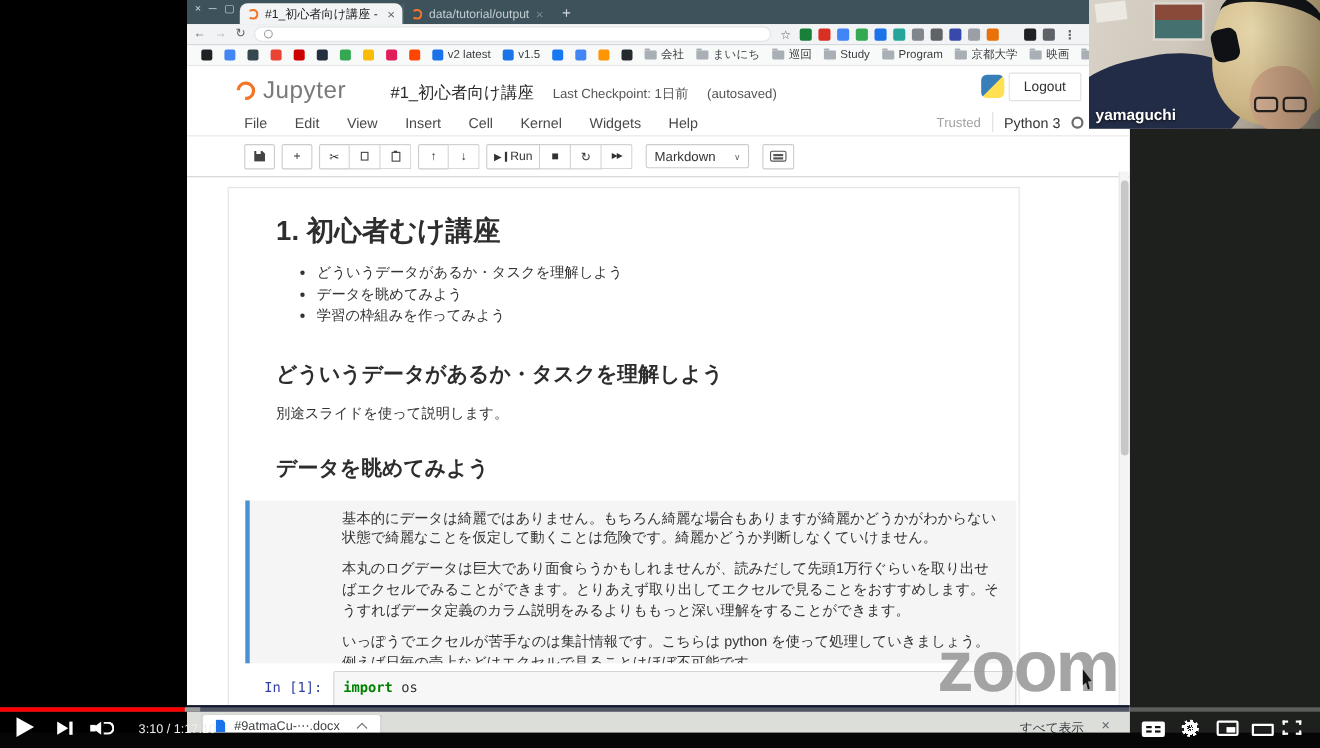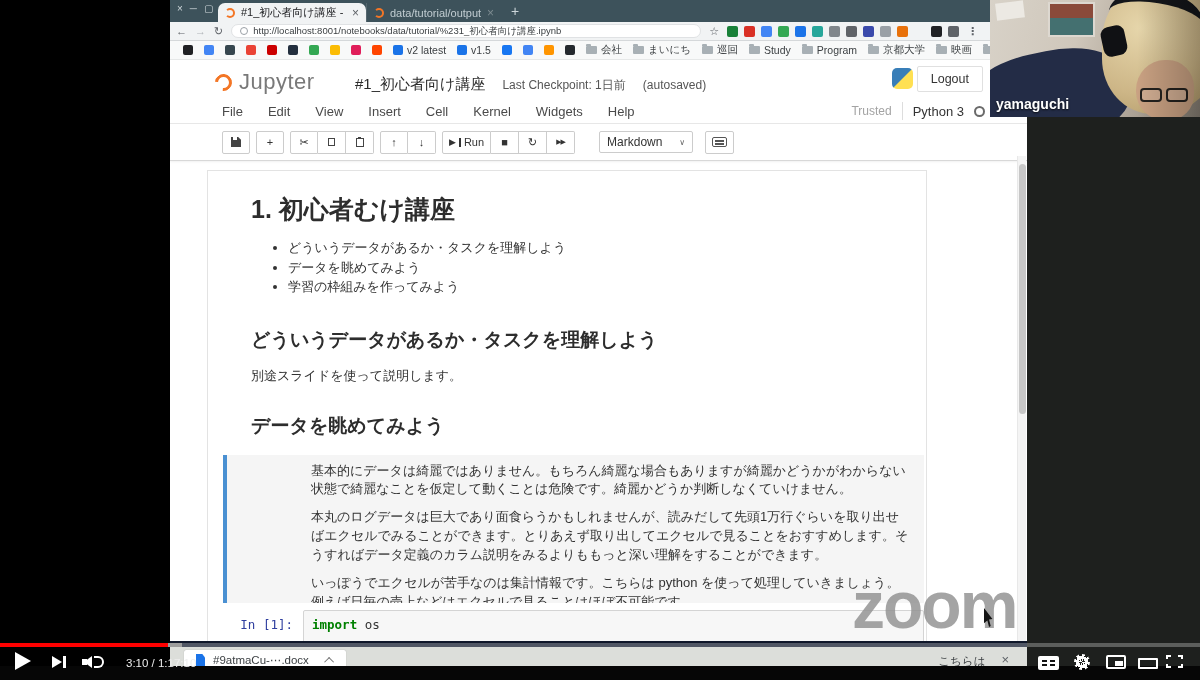--- a/index.html
+++ b/index.html
@@ -73,21 +73,21 @@
   .tgroup .tbtn:last-child { border-radius:0 2px 2px 0; }
   .tgroup .tbtn:only-child { border-radius:2px; }
   .i-floppy { width:10px; height:10px; background:#444; clip-path:polygon(0 0,72% 0,100% 28%,100% 100%,0 100%); position:relative; }
   .i-floppy::after { content:''; position:absolute; left:2px; top:0; width:4px; height:3px; background:#fff; }
   .i-copy { width:7px; height:8px; border:1px solid #444; position:relative; background:#fff; }
   .i-copy::before { content:''; position:absolute; left:2px; top:-3px; width:7px; height:8px; border:1px solid #444; background:#fff; z-index:-1; }
   .i-paste { width:8px; height:9px; border:1px solid #444; position:relative; }
   .i-paste::before { content:''; position:absolute; left:1.5px; top:-2px; width:3px; height:2px; background:#444; }
   .run-bar { width:2px; height:9px; background:#333; }
   .i-ff { font-size:7px; letter-spacing:-1px; }
-  .md-select { width:94px; height:22px; border:1px solid #ccc; border-radius:2px; background:#fff; display:flex; align-items:center; justify-content:space-between; padding:0 7px; font-size:12px; color:#333; margin-left:18px; }
+  .md-select { width:94px; height:22px; border:1px solid #ccc; border-radius:2px; background:#fff; display:flex; align-items:center; justify-content:space-between; padding:0 7px; font-size:12px; color:#333; margin-left:6px; }
   .md-caret { font-size:8px; color:#666; }
   .i-kbd { width:15px; height:10px; border:1px solid #555; border-radius:2px; position:relative; }
   .i-kbd::after { content:''; position:absolute; left:2px; top:2px; width:9px; height:1.5px; background:#555; box-shadow:0 3px 0 #555; }
 
   
   .nb-container { position:absolute; left:37px; top:110px; width:720px; bottom:0; border:1px solid #e3e3e3; border-bottom:none; background:#fff; overflow:hidden; }
   .nb-h1 { margin:22px 0 0 43px; font-size:25px; font-weight:bold; color:#2d2d2d; }
   .nb-ul { margin:12px 0 0 0; padding-left:80px; }
   .nb-ul li { font-size:13px; color:#333; line-height:1.5; }
   .nb-h2 { margin:30px 0 0 43px; font-size:19px; font-weight:bold; color:#2d2d2d; }
@@ -185,21 +185,20 @@
       </div>
       <span class="new-tab">+</span>
     </div>
 
     <div class="navbar">
       <span class="nav-ic">←</span>
       <span class="nav-ic dim">→</span>
       <span class="nav-ic">↻</span>
       <div class="omnibox">
         <span class="site-info"></span>
-        <span class="url">http://localhost:8001/notebooks/data/tutorial/%231_初心者向け講座.ipynb</span>
       </div>
       <span class="star">☆</span>
       <div class="ext-icons">
 
       <span class="ext" style="background: rgb(24, 128, 56);"></span>
           <span class="ext" style="background: rgb(217, 48, 37);"></span>
           <span class="ext" style="background: rgb(66, 133, 244);"></span>
           <span class="ext" style="background: rgb(52, 168, 83);"></span>
           <span class="ext" style="background: rgb(26, 115, 232);"></span>
           <span class="ext" style="background: rgb(38, 166, 154);"></span>
@@ -455,21 +454,21 @@
         </div>
     </div>
 
     <div class="shelf">
       <div class="dl-chip">
         <span class="i-doc"></span>
         <span class="dl-name">#9atmaCu-⋯.docx</span>
         <span class="i-chevron-up"></span>
       </div>
       <div class="shelf-spacer"></div>
-      <span class="show-all">こちらは</span>
+      <span class="show-all">すべて表示</span>
       <span class="shelf-close">×</span>
     </div>
   </div>
 
   <div class="webcam">
     <span class="wc-paper"></span>
     <span class="wc-poster"></span>
     <span class="wc-jacket"></span>
     <span class="wc-hair"></span>
     <span class="wc-face"></span>

